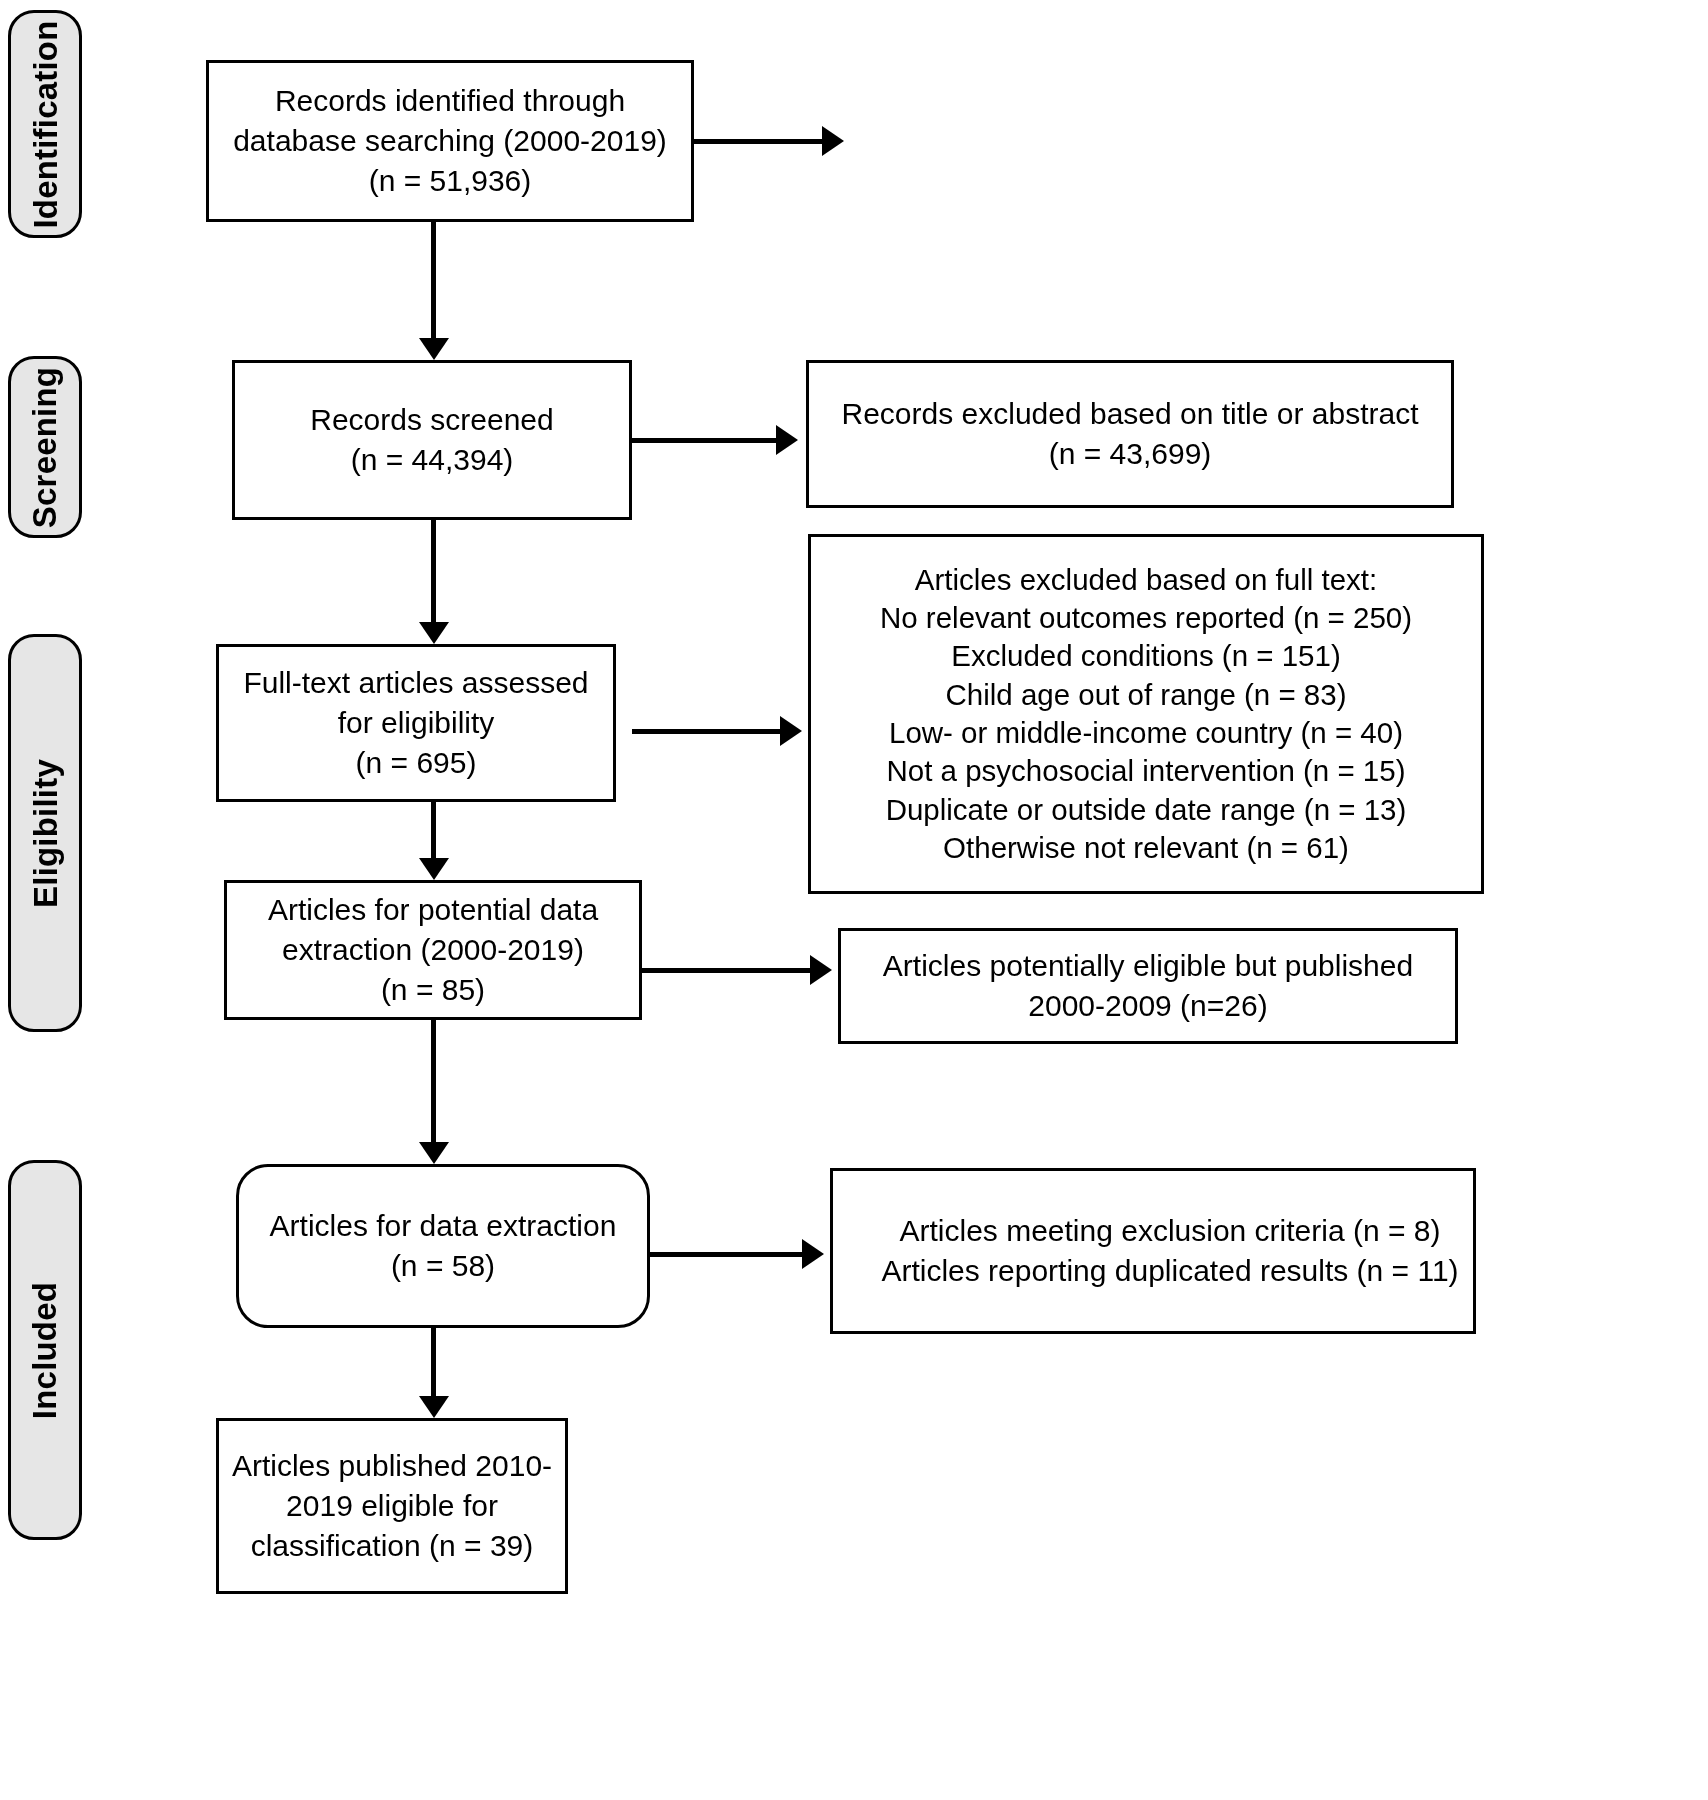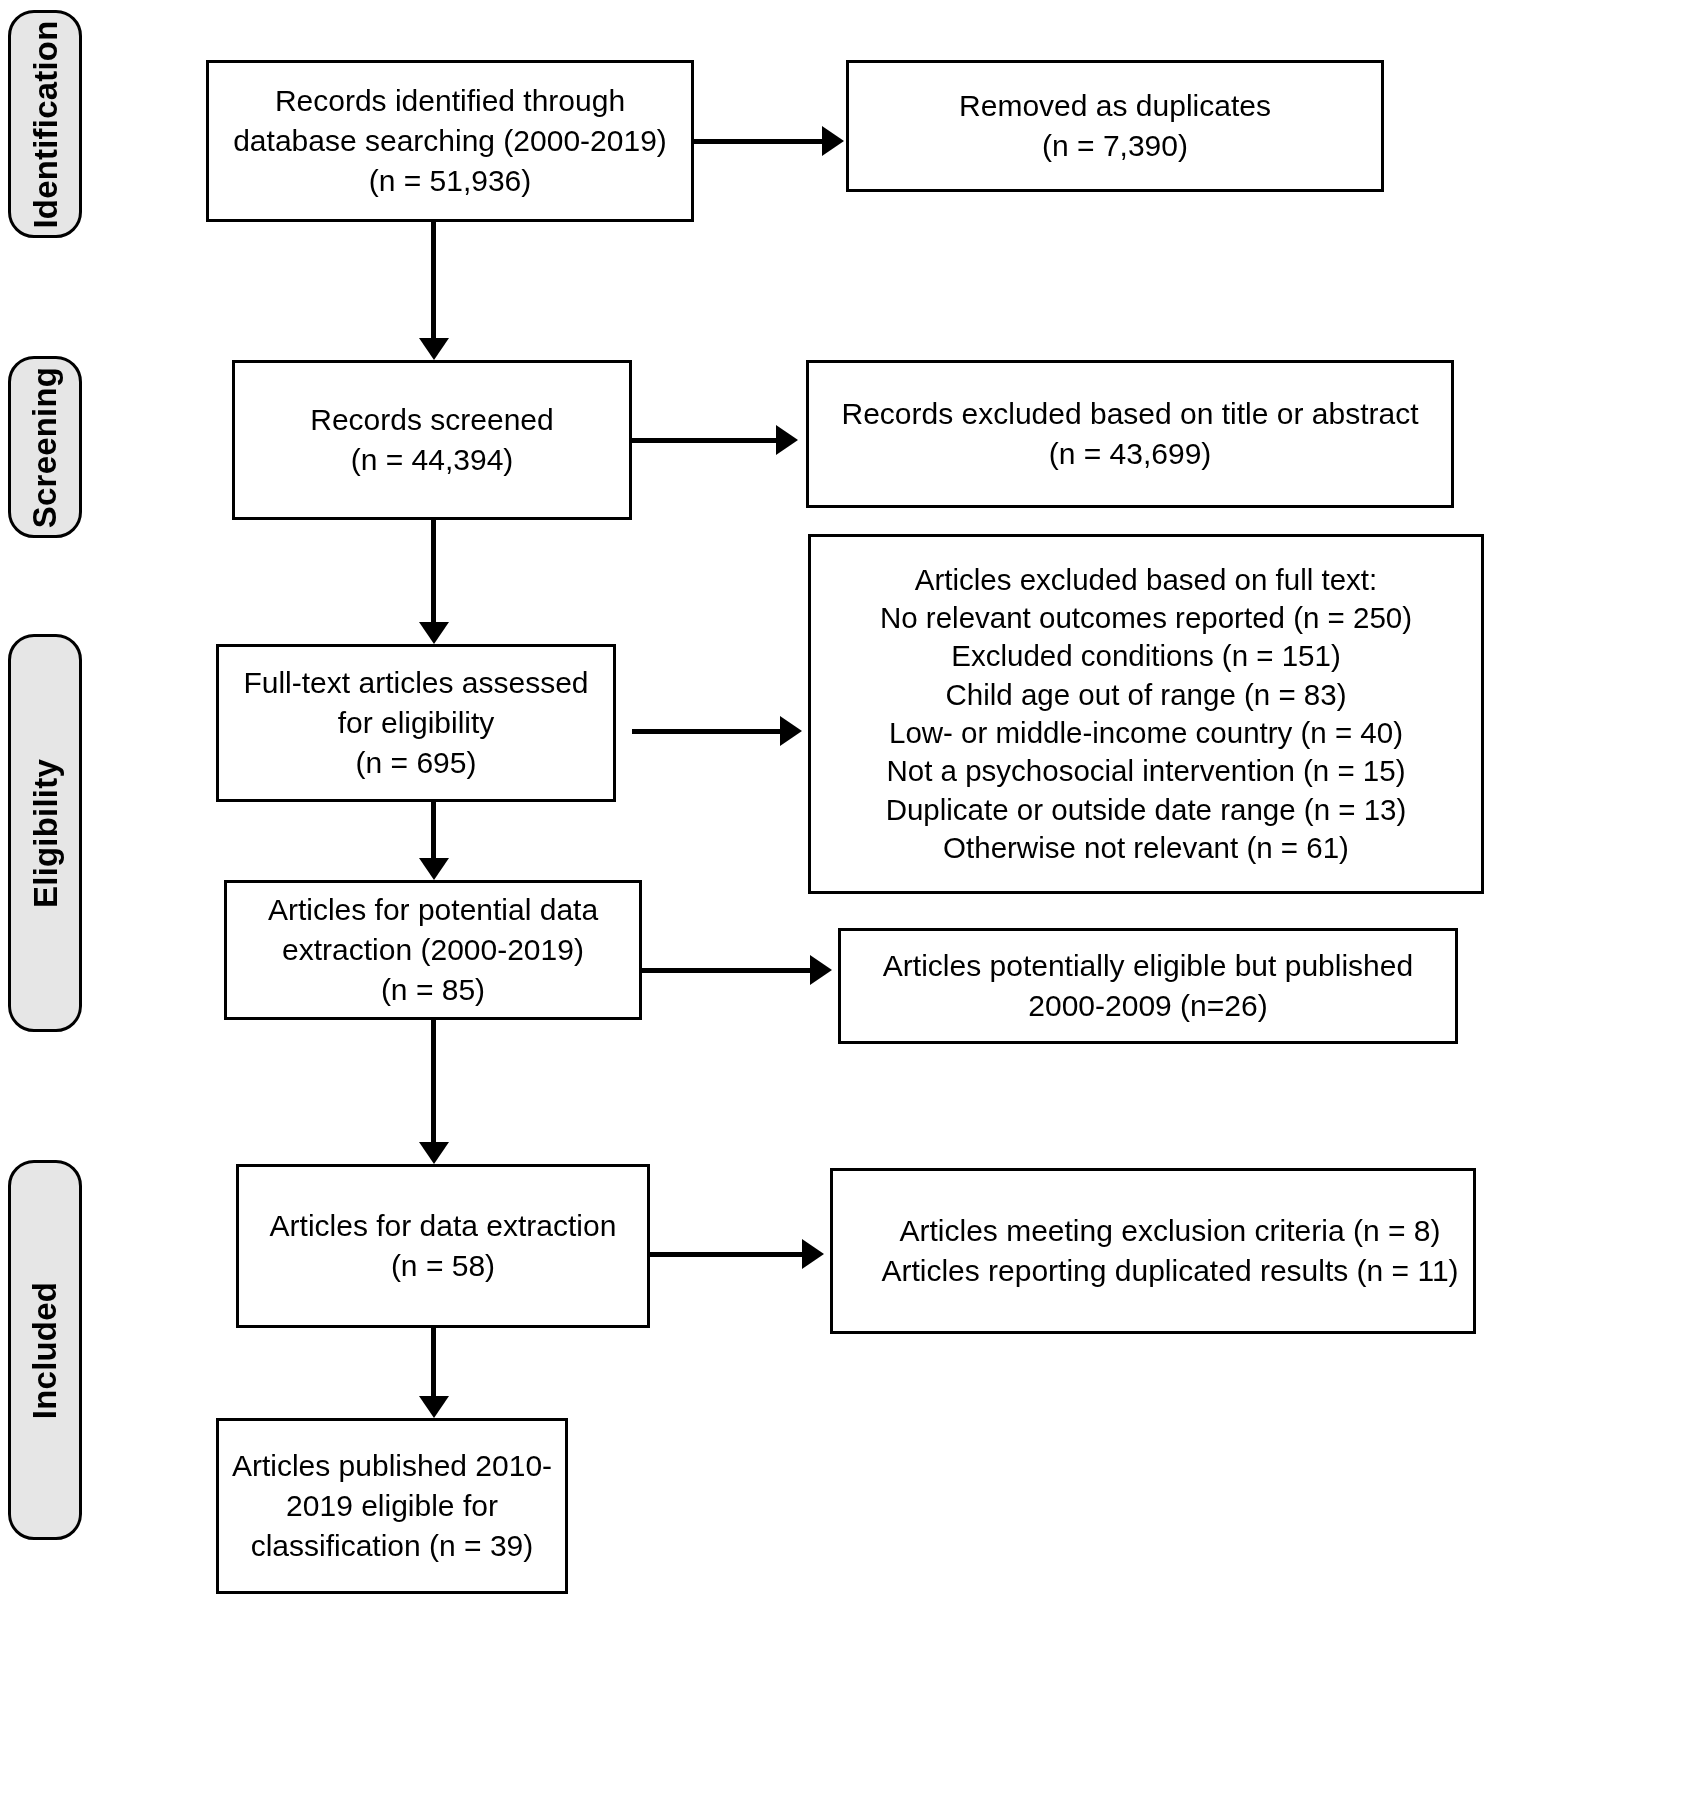--- a/index.html
+++ b/index.html
@@ -109,24 +109,20 @@
 
   <div class="box" style="left:206px; top:60px; width:488px; height:162px;">
     <span class="box-text">Records identified through
 database searching (2000-2019)
 (n = 51,936)</span>
   </div>
 
   <div class="line-h" style="left:694px; top:139px; width:132px;"></div>
   <div class="arrow-right" style="left:822px; top:126px;"></div>
 
-  <div class="box" style="left:846px; top:60px; width:538px; height:132px;">
-    <span class="box-text">Removed as duplicates
-(n = 7,390)</span>
-  </div>
 
   <div class="line-v" style="left:431px; top:222px; height:120px;"></div>
   <div class="arrow-down" style="left:419px; top:338px;"></div>
 
   <div class="box" style="left:232px; top:360px; width:400px; height:160px;justify-content:center;">
     <span class="box-text">Records screened
 (n = 44,394)</span>
   </div>
 
   <div class="line-h" style="left:632px; top:438px; width:148px;"></div>
@@ -173,21 +169,21 @@
   <div class="arrow-right" style="left:810px; top:955px;"></div>
 
   <div class="box" style="left:838px; top:928px; width:620px; height:116px;">
     <span class="box-text">Articles potentially eligible but published
 2000-2009 (n=26)</span>
   </div>
 
   <div class="line-v" style="left:431px; top:1020px; height:126px;"></div>
   <div class="arrow-down" style="left:419px; top:1142px;"></div>
 
-  <div class="box" style="left:236px; top:1164px; width:414px; height:164px;">
+  <div class="box" style="left:236px; top:1164px; width:414px; height:164px;border-radius:32px;">
     <span class="box-text">Articles for data extraction
 (n = 58)</span>
   </div>
 
   <div class="line-h" style="left:650px; top:1252px; width:156px;"></div>
   <div class="arrow-right" style="left:802px; top:1239px;"></div>
 
   <div class="box" style="left:830px; top:1168px; width:646px; height:166px;padding-left:44px;">
     <span class="box-text">Articles meeting exclusion criteria (n = 8)
 Articles reporting duplicated results (n = 11)</span>

